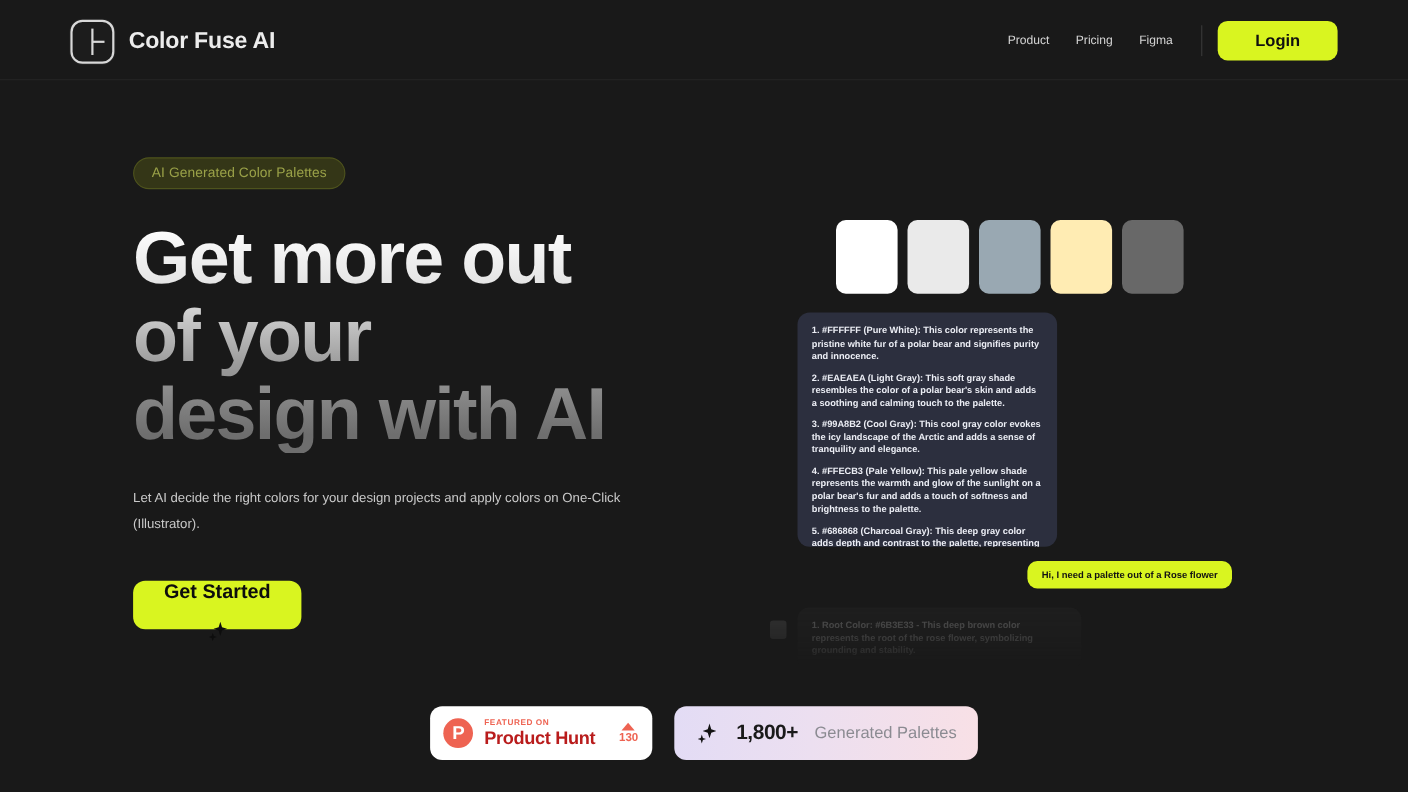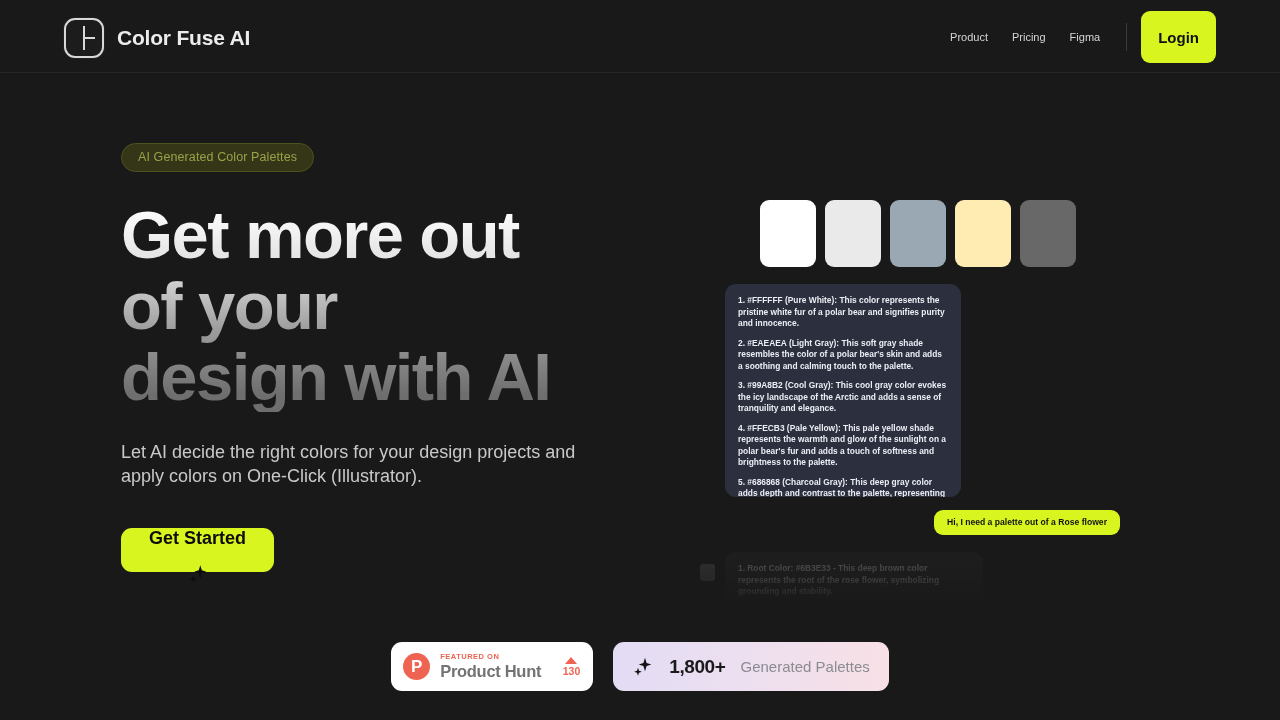--- a/index.html
+++ b/index.html
@@ -94,22 +94,22 @@
     background: #3a3a3a;
     margin: 0 14px 0 14px;
   }
   .login-btn {
     background: #d9f520;
     color: #101010;
     font-size: 15px;
     font-weight: bold;
     border: none;
     border-radius: 9px;
-    padding: 0 17px;
-    height: 52px;
+    padding: 0 34px;
+    height: 36px;
     cursor: pointer;
     font-family: "Liberation Sans", sans-serif;
   }
 
   
   .hero-left {
     position: absolute;
     left: 121px;
     top: 143px;
     width: 540px;
@@ -134,21 +134,21 @@
     letter-spacing: -1.6px;
     background: linear-gradient(180deg, #ffffff 2%, #e0e0e0 32%, #9c9c9c 62%, #6e6e6e 92%);
     -webkit-background-clip: text;
     background-clip: text;
     color: transparent;
     -webkit-text-fill-color: transparent;
   }
 
   .subtitle {
     margin-top: 28px;
-    font-size: 18px;
+    font-size: 12px;
     line-height: 24px;
     color: #c9c9c9;
     max-width: 470px;
   }
 
   .cta-btn {
     margin-top: 40px;
     background: #d9f520;
     color: #0d0d0d;
     border: none;
@@ -294,21 +294,21 @@
   .ph-featured {
     font-size: 7.5px;
     font-weight: bold;
     letter-spacing: 0.5px;
     color: #ee6352;
     line-height: 10px;
   }
   .ph-name {
     font-size: 16.5px;
     font-weight: bold;
-    color: #737373;
+    color: #b91c1c;
     line-height: 19px;
     letter-spacing: -0.3px;
   }
   .ph-votes {
     text-align: center;
     flex: none;
     padding-left: 4px;
   }
   .ph-tri {
     width: 0; height: 0;

